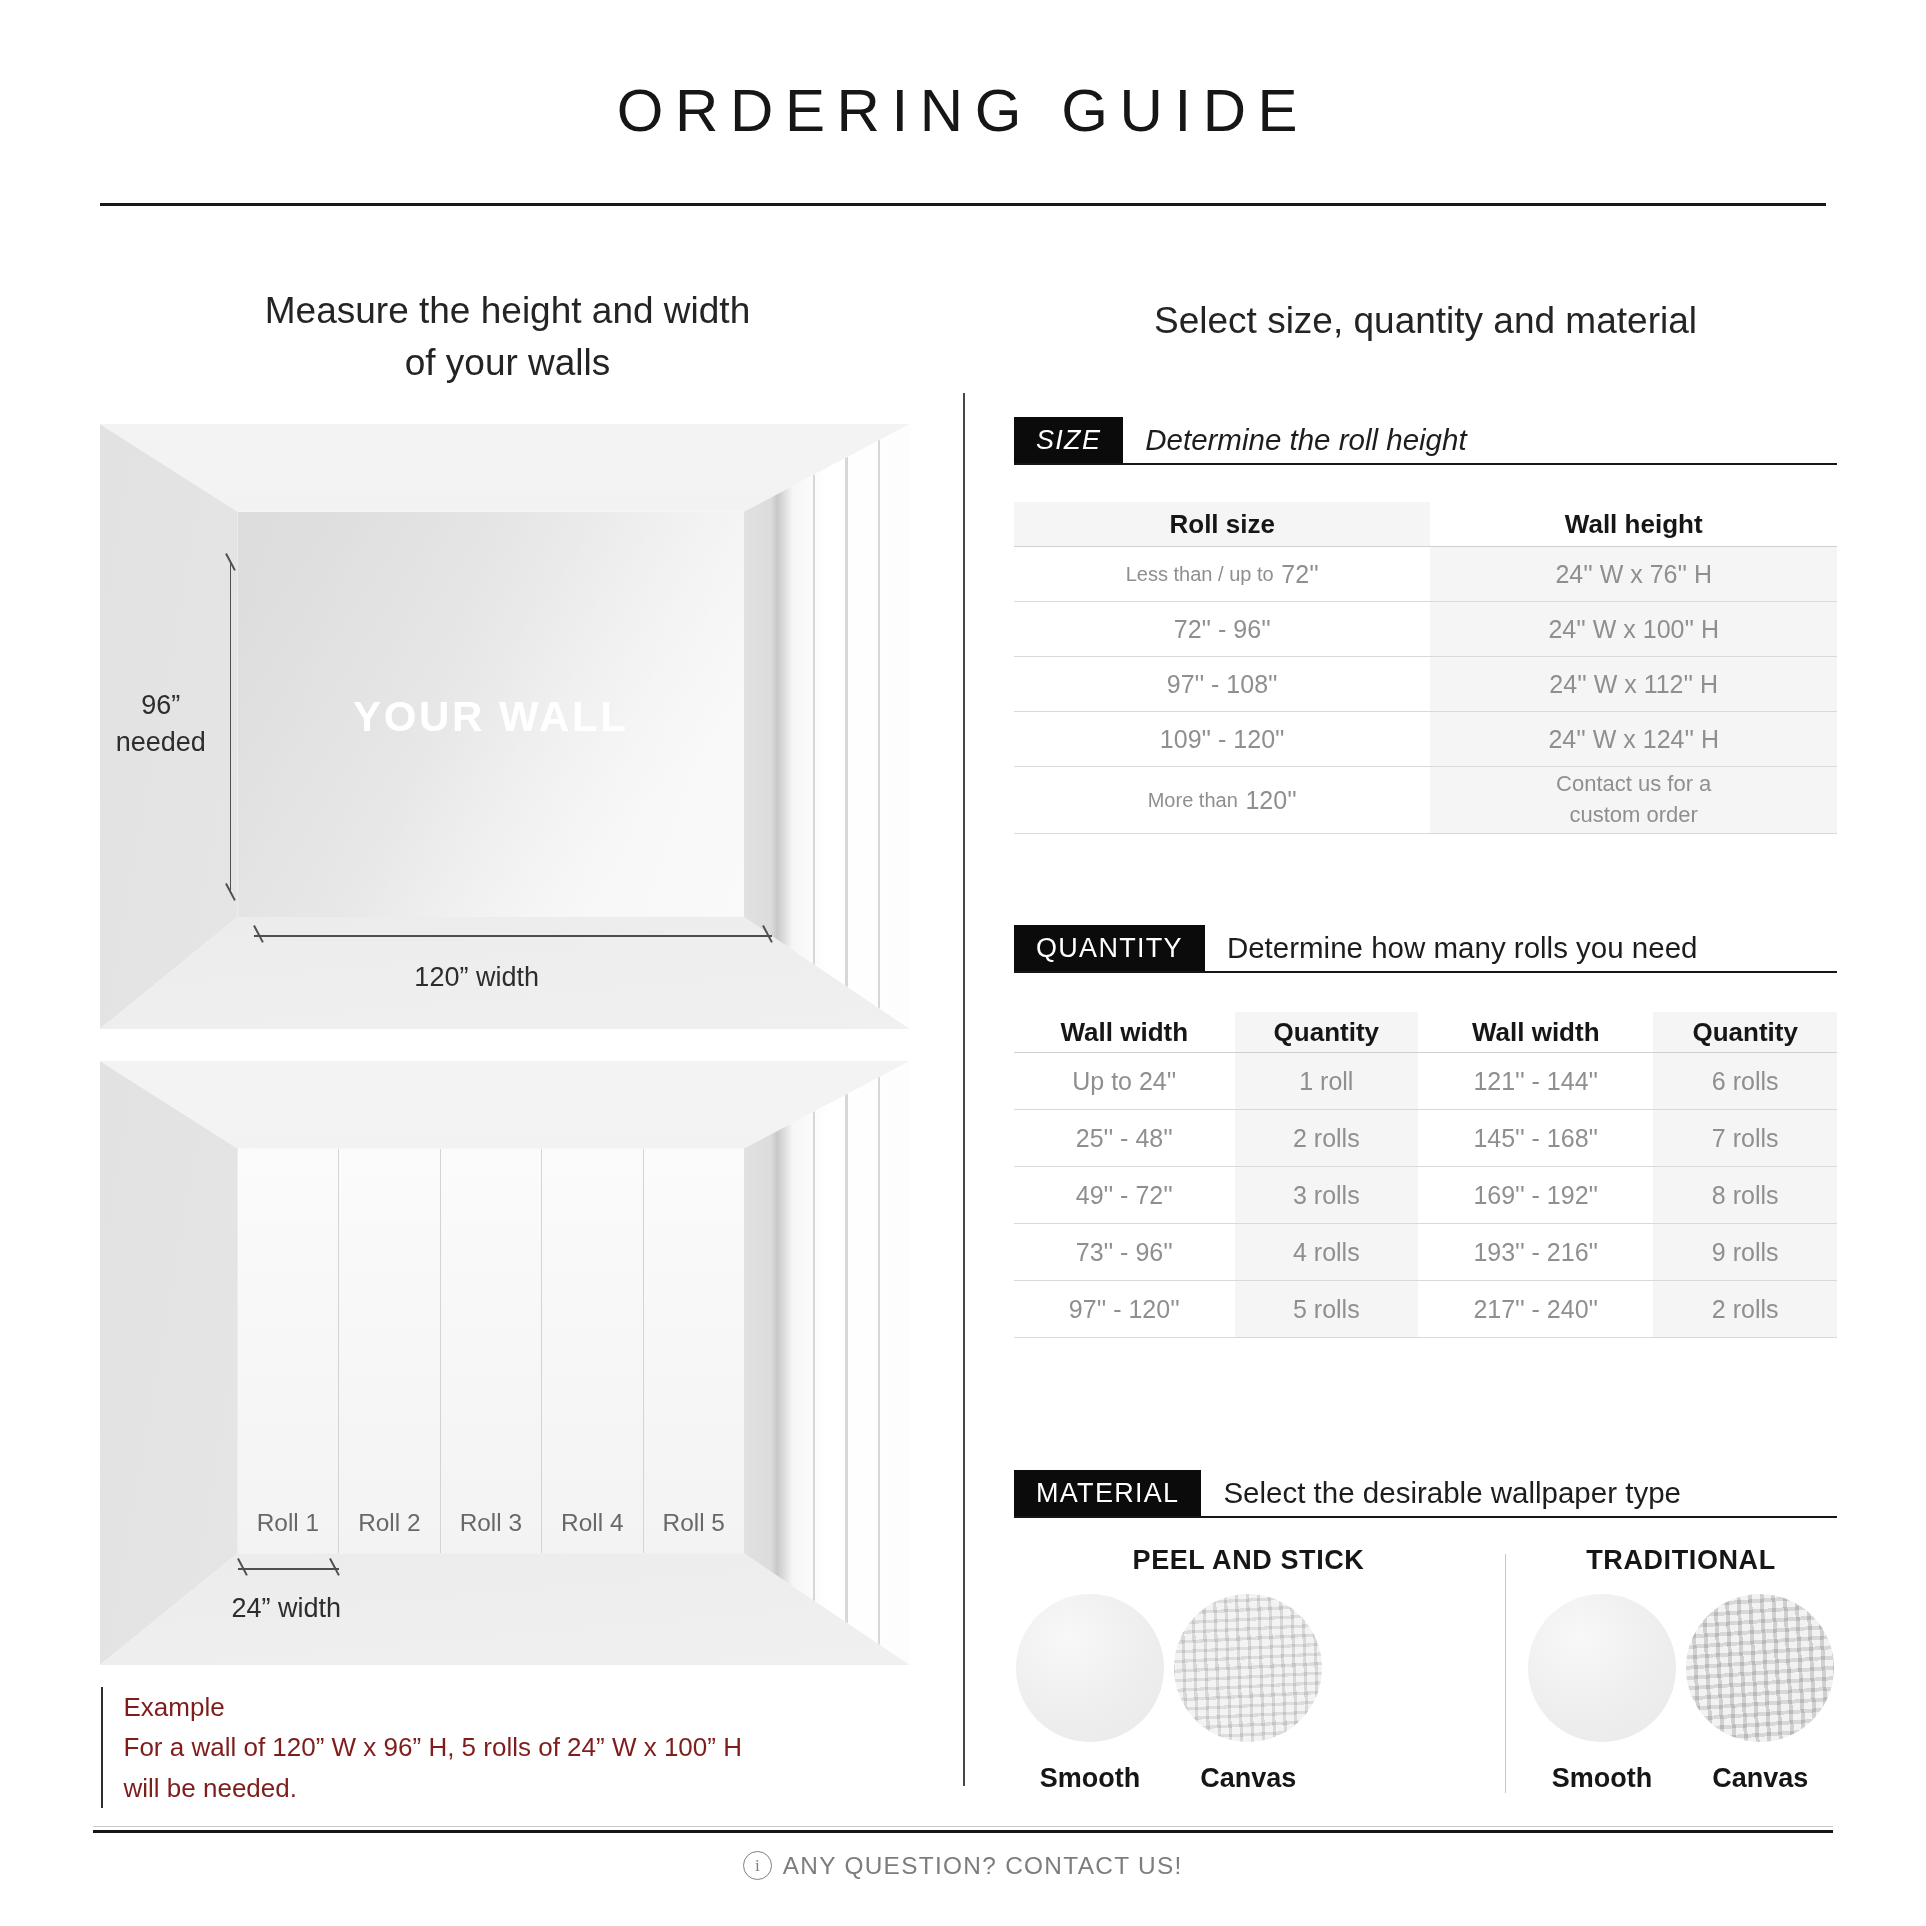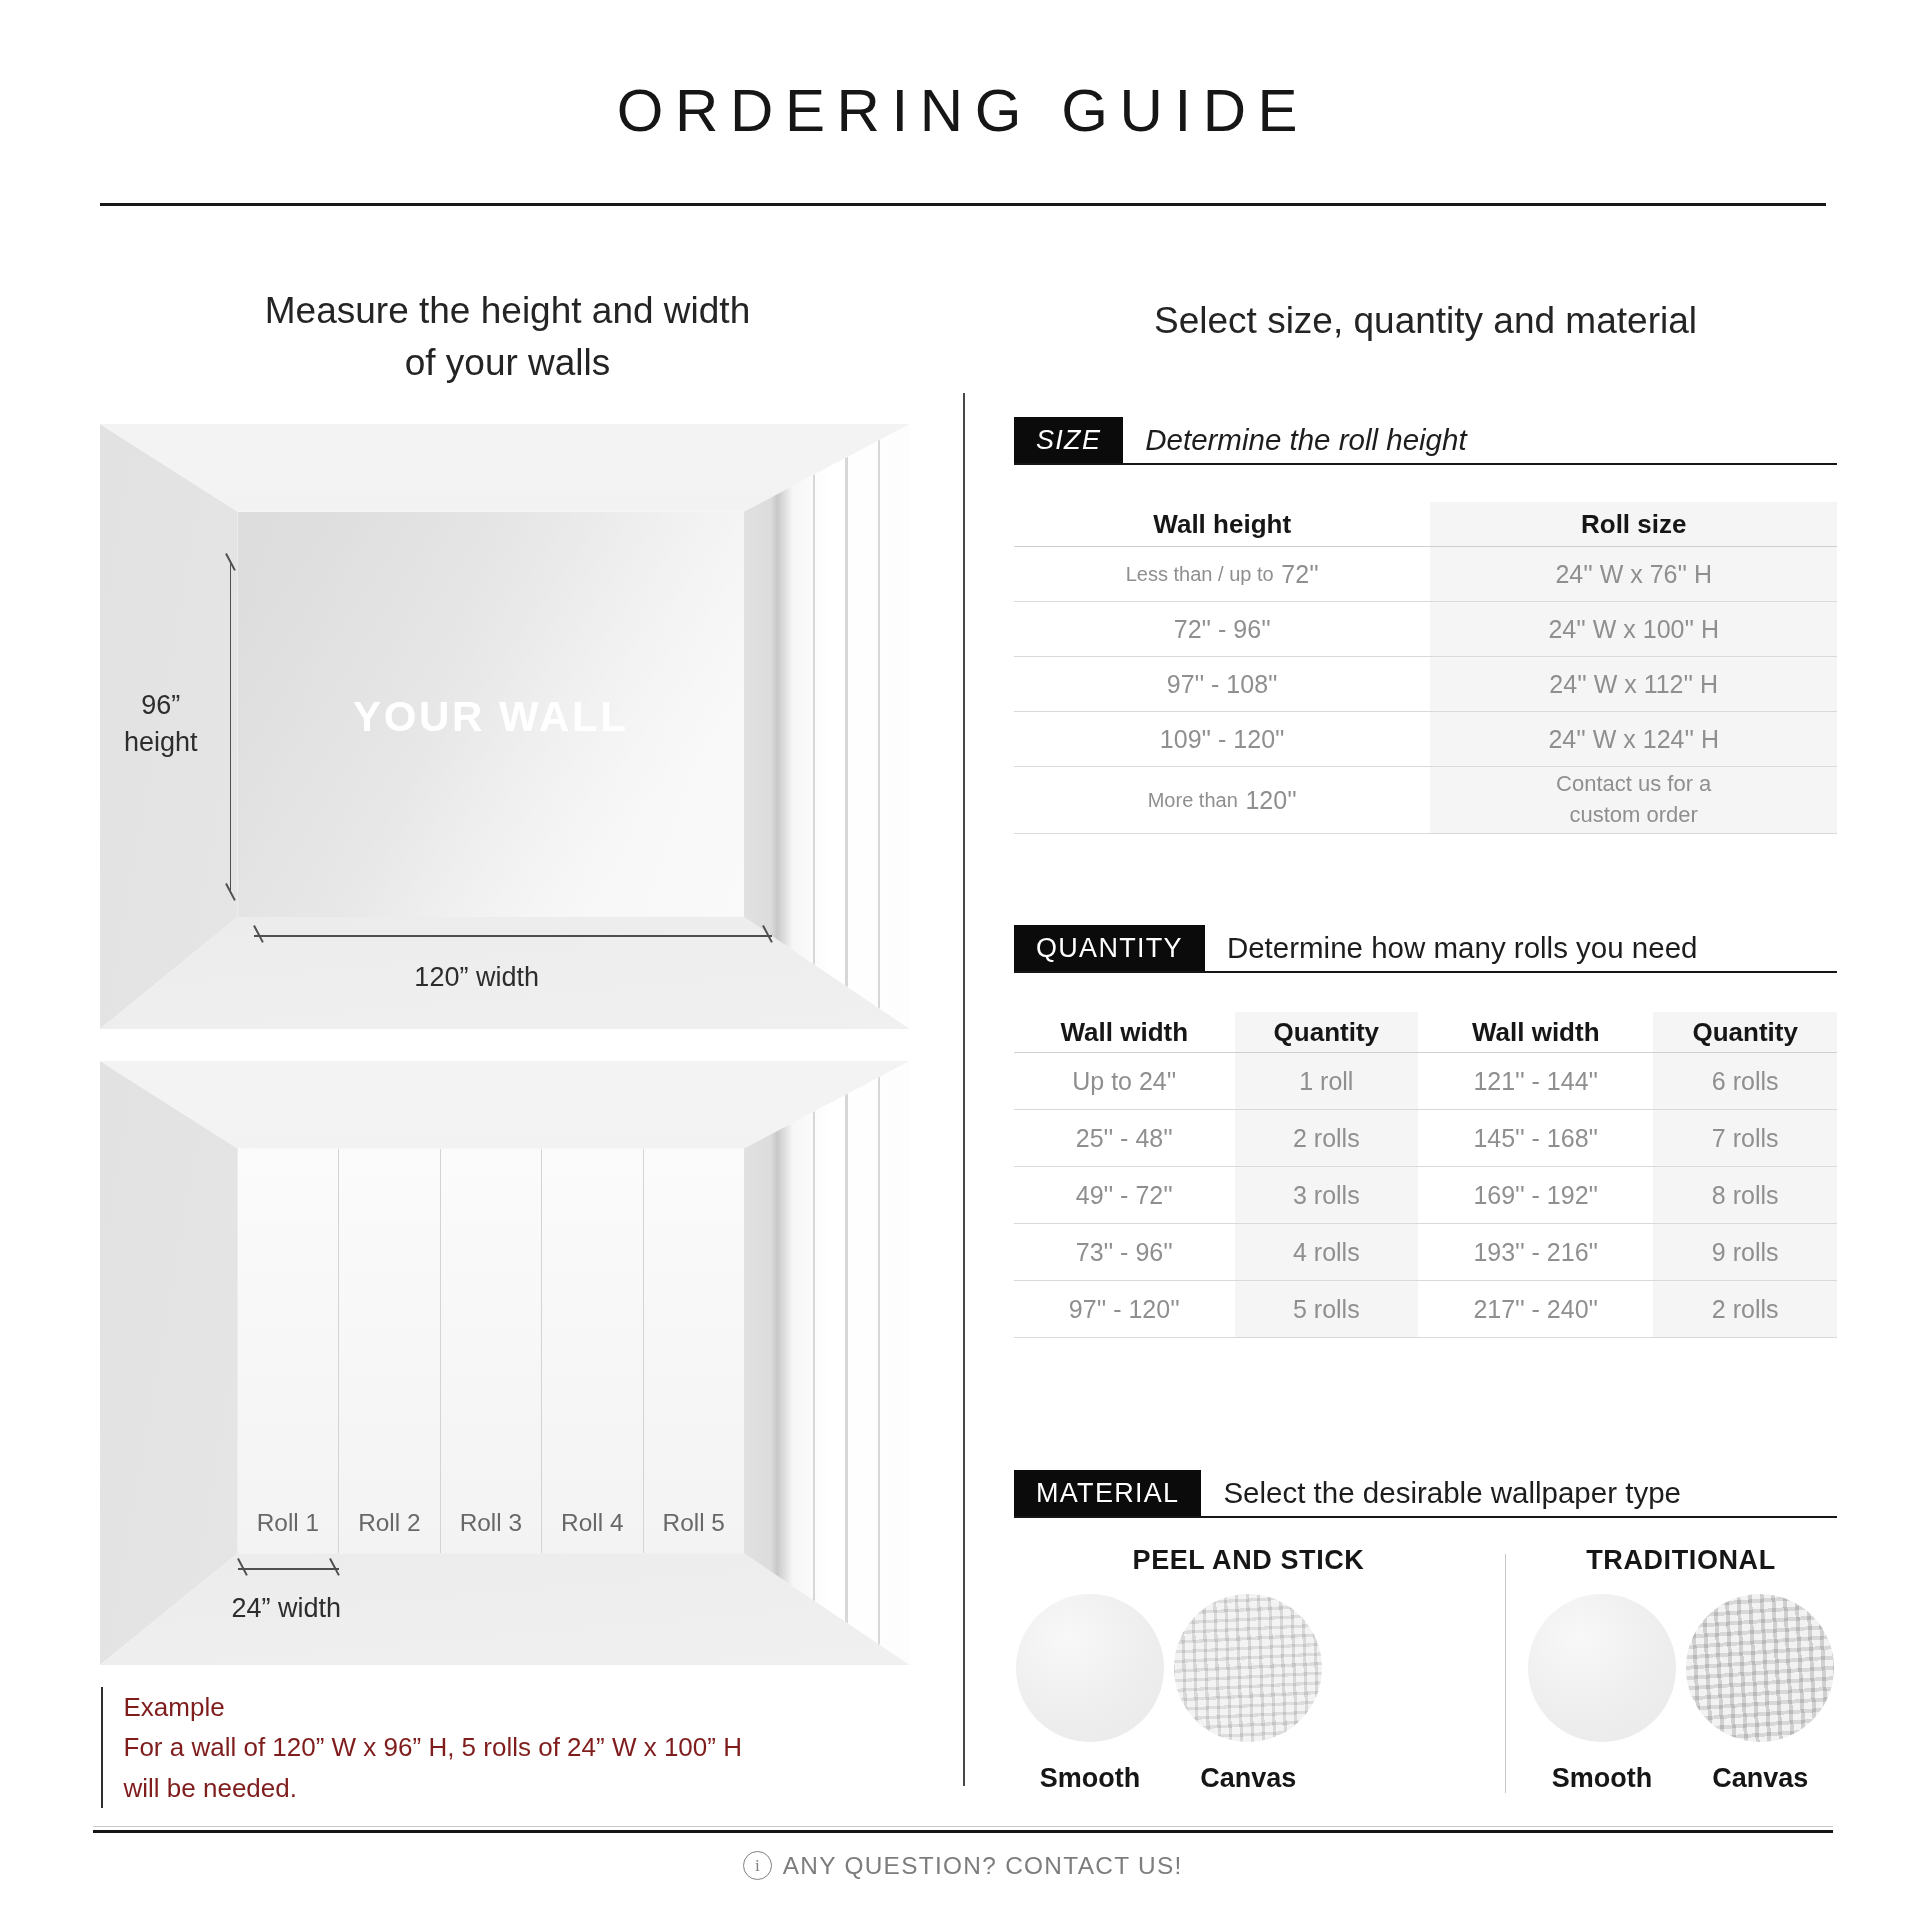--- a/index.html
+++ b/index.html
@@ -134,21 +134,21 @@
     </div>
     <div class="rm-back"></div>
     <div class="your-wall">YOUR WALL</div>
 
     <div class="dim-v" style="left:16%;top:23%;height:54%;">
       <span class="tick" style="top:-2.6px;left:-9px;"></span>
       <span class="tick" style="bottom:-2.6px;left:-9px;"></span>
     </div>
     <div class="dim-label" style="left:1%;top:43.5%;width:13%;">
       <span>96”</span><br>
-      <span>height</span>
+      <span>needed</span>
     </div>
 
     <div class="dim-h" style="left:19%;top:84.5%;width:64%;">
       <span class="tick" style="left:-5.1px;top:-2.6px;"></span>
       <span class="tick" style="right:-5.1px;top:-2.6px;"></span>
     </div>
     <div class="dim-label" style="left:30%;top:88.5%;width:33%;">120” width</div>
   </div>
 
   <div class="room" id="room2">
@@ -191,22 +191,22 @@
     <span>For a wall of 120” W x 96” H, 5 rolls of 24” W x 100” H</span><br>
     <span>will be needed.</span>
   </div>
 
   <div class="sec-head" style="top:417px;font-style:italic;">
     <div class="badge">SIZE</div>
     <div class="sec-title">Determine the roll height</div>
   </div>
 
   <div class="size-table">
+    <div class="cell head gray">Roll size</div>
     <div class="cell head">Wall height</div>
-    <div class="cell head gray">Roll size</div>
 
     <div class="cell">
         <span class="prefix">Less than / up to</span>
         <span>72''</span>
       </div>
     <div class="cell gray">
         <span>24'' W x 76'' H</span>
       </div>
 
     <div class="cell">

